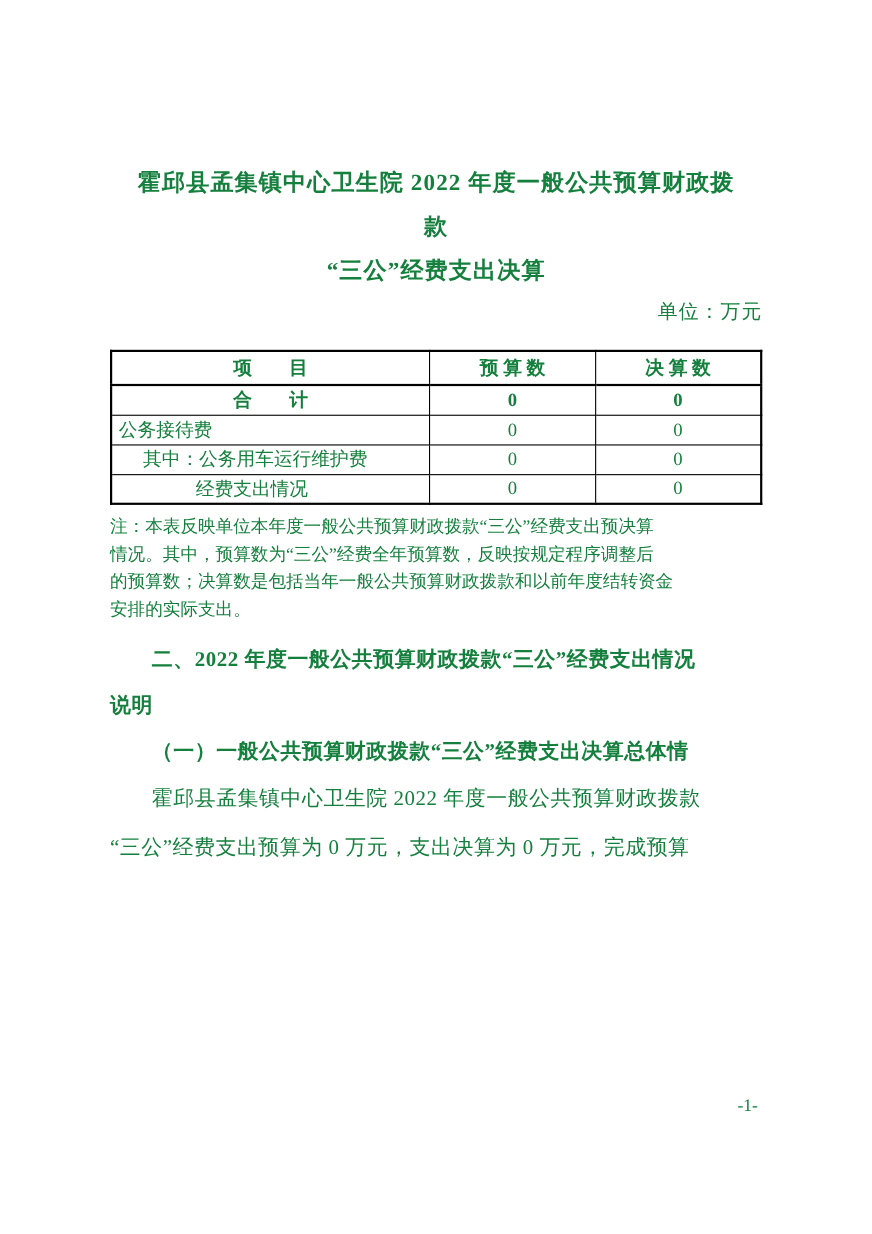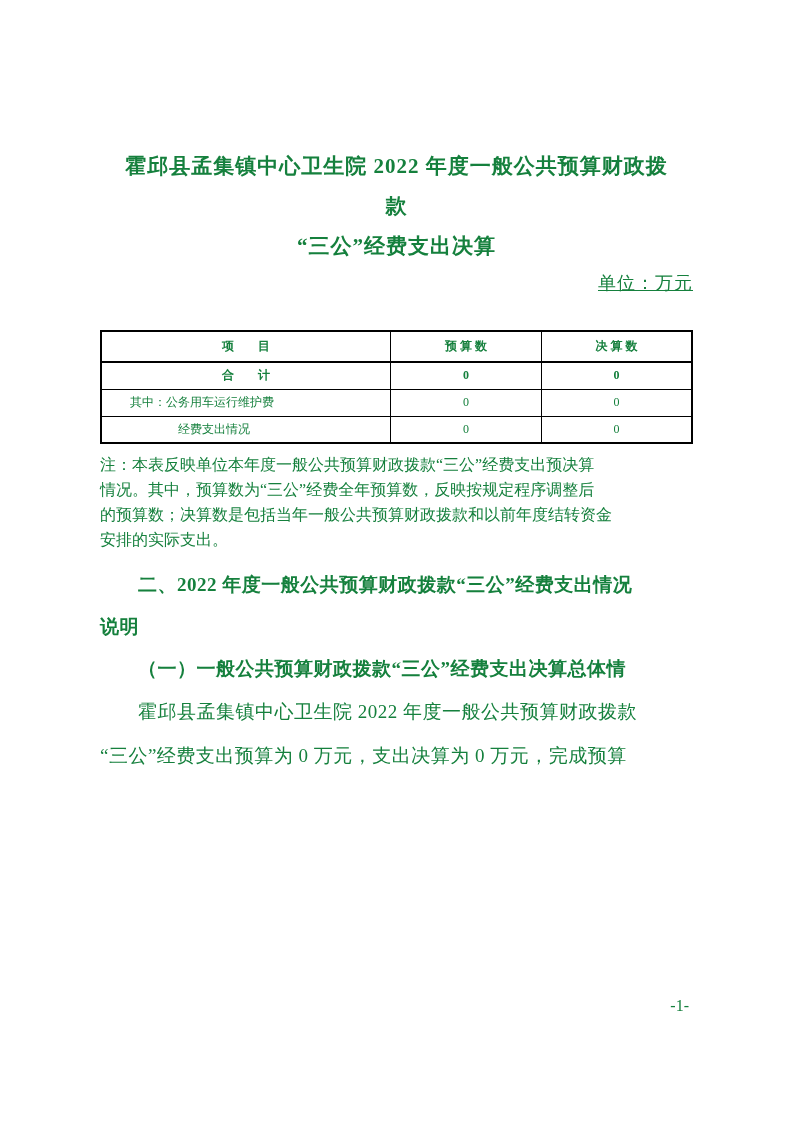--- a/index.html
+++ b/index.html
@@ -37,29 +37,28 @@
   }
   .section-heading .line, .body-paragraph .line { display: block; white-space: pre-wrap; }
   .indent { padding-left: 38px; }
   .sec1 { margin-top: 36px; }
   .unit-label {
     font-size: 18px;
     line-height: 30px;
     text-align: right;
     margin-top: 2px;
     letter-spacing: 1px;
-    text-decoration: underline;
   }
   .budget-table {
-    margin-top: 32px;
+    margin-top: 20px;
     width: 100%;
     border-collapse: collapse;
     table-layout: fixed;
     border: 2px solid #000;
-    font-size: 12px;
+    font-size: 17px;
   }
   .budget-table col.c1 { width: 49%; }
   .budget-table col.c2 { width: 25.5%; }
   .budget-table col.c3 { width: 25.5%; }
   .budget-table th, .budget-table td {
     border: 1px solid #000;
     height: 27px;
     padding: 1px 6px;
     vertical-align: middle;
     white-space: pre-wrap;
@@ -125,20 +124,25 @@
           <th>决 算 数</th>
         </tr>
       </thead>
       <tbody>
         <tr class="row-total">
           <td class="label">合　　计</td>
           <td class="num">0</td>
           <td class="num">0</td>
         </tr>
         <tr>
+          <td class="label">公务接待费</td>
+          <td class="num">0</td>
+          <td class="num">0</td>
+        </tr>
+        <tr>
           <td class="label ind1">其中：公务用车运行维护费</td>
           <td class="num">0</td>
           <td class="num">0</td>
         </tr>
         <tr>
           <td class="label ind2">经费支出情况</td>
           <td class="num">0</td>
           <td class="num">0</td>
         </tr>
       </tbody>

